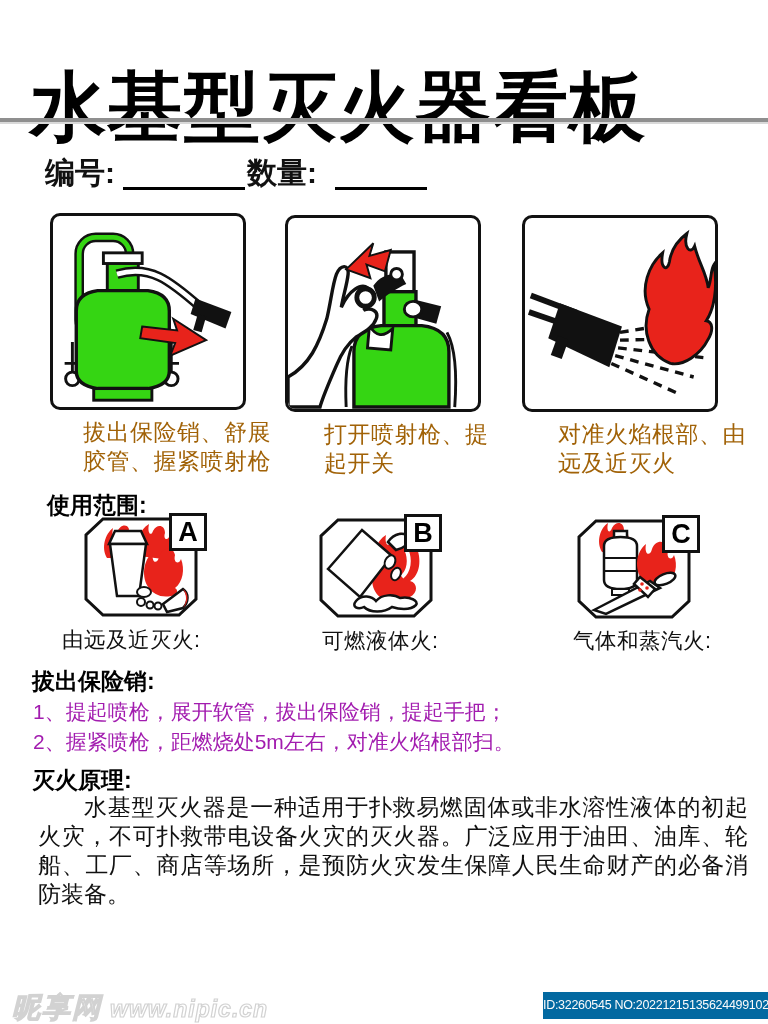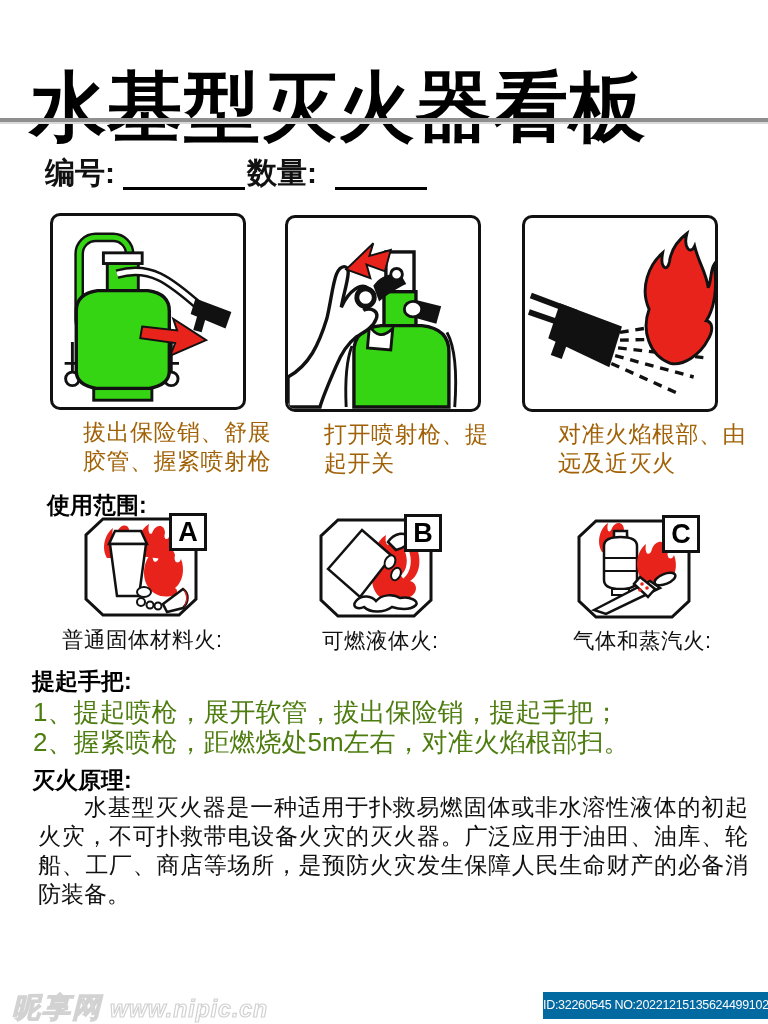--- a/index.html
+++ b/index.html
@@ -57,21 +57,21 @@
   .letter-badge{
     position:absolute;top:-3px;right:-8px;width:32px;height:32px;
     background:#fff;border:3px solid #111;
     font-size:27px;font-weight:900;line-height:32px;text-align:center;color:#000;
   }
   .scope-cap{font-size:21.5px;color:#111;letter-spacing:0.5px;}
   .scA{top:625px;left:62px;}
   .scB{top:626px;left:322px;}
   .scC{top:626px;left:573px;}
   
-  .method-item{font-size:26px;line-height:30px;color:#4d7c0f;left:33px;width:720px;}
+  .method-item{font-size:21px;line-height:30px;color:#a21caf;left:33px;width:720px;}
   .mi1{top:697px;}
   .mi2{top:727px;}
   
   .principle-body{
     top:793px;left:38px;width:710px;
     font-size:23px;line-height:29px;text-align:justify;color:#111;
   }
   .principle-body p{margin:0;text-indent:2em;}
   
   .wm-left{
@@ -207,25 +207,25 @@
     <path d="M18 92 L74 63 L84 70 L30 96 Z" fill="#fff" stroke="#111" stroke-width="2.5"></path>
     <path d="M64 59 L79 71 L72 79 L58 66 Z" fill="#fff" stroke="#111" stroke-width="2.5"></path>
     <circle cx="66" cy="66" r="1.8" fill="#e8231b"></circle>
     <circle cx="71" cy="70" r="1.8" fill="#e8231b"></circle>
     <circle cx="64" cy="72" r="1.8" fill="#e8231b"></circle>
     <ellipse cx="89" cy="61" rx="11" ry="5" fill="#fff" stroke="#111" stroke-width="2.5" transform="rotate(-22 89 61)"></ellipse>
   </svg>
   <span class="letter-badge">C</span>
 </div>
 
-<div class="abs scope-cap scA">普通固体材料火:</div>
+<div class="abs scope-cap scA">由远及近灭火:</div>
 <div class="abs scope-cap scB">可燃液体火:</div>
 <div class="abs scope-cap scC">气体和蒸汽火:</div>
 
-<div class="abs sec-head method-head">提起手把:</div>
+<div class="abs sec-head method-head">拔出保险销:</div>
 <div class="abs method-item mi1">1、提起喷枪，展开软管，拔出保险销，提起手把；</div>
 <div class="abs method-item mi2">2、握紧喷枪，距燃烧处5m左右，对准火焰根部扫。</div>
 
 <div class="abs sec-head principle-head">灭火原理:</div>
 <div class="abs principle-body">
   <p>水基型灭火器是一种适用于扑救易燃固体或非水溶性液体的初起火灾，不可扑救带电设备火灾的灭火器。广泛应用于油田、油库、轮船、工厂、商店等场所，是预防火灾发生保障人民生命财产的必备消防装备。</p>
 </div>
 
 <div class="abs wm-left">
   <span class="wm-site">昵享网</span>

